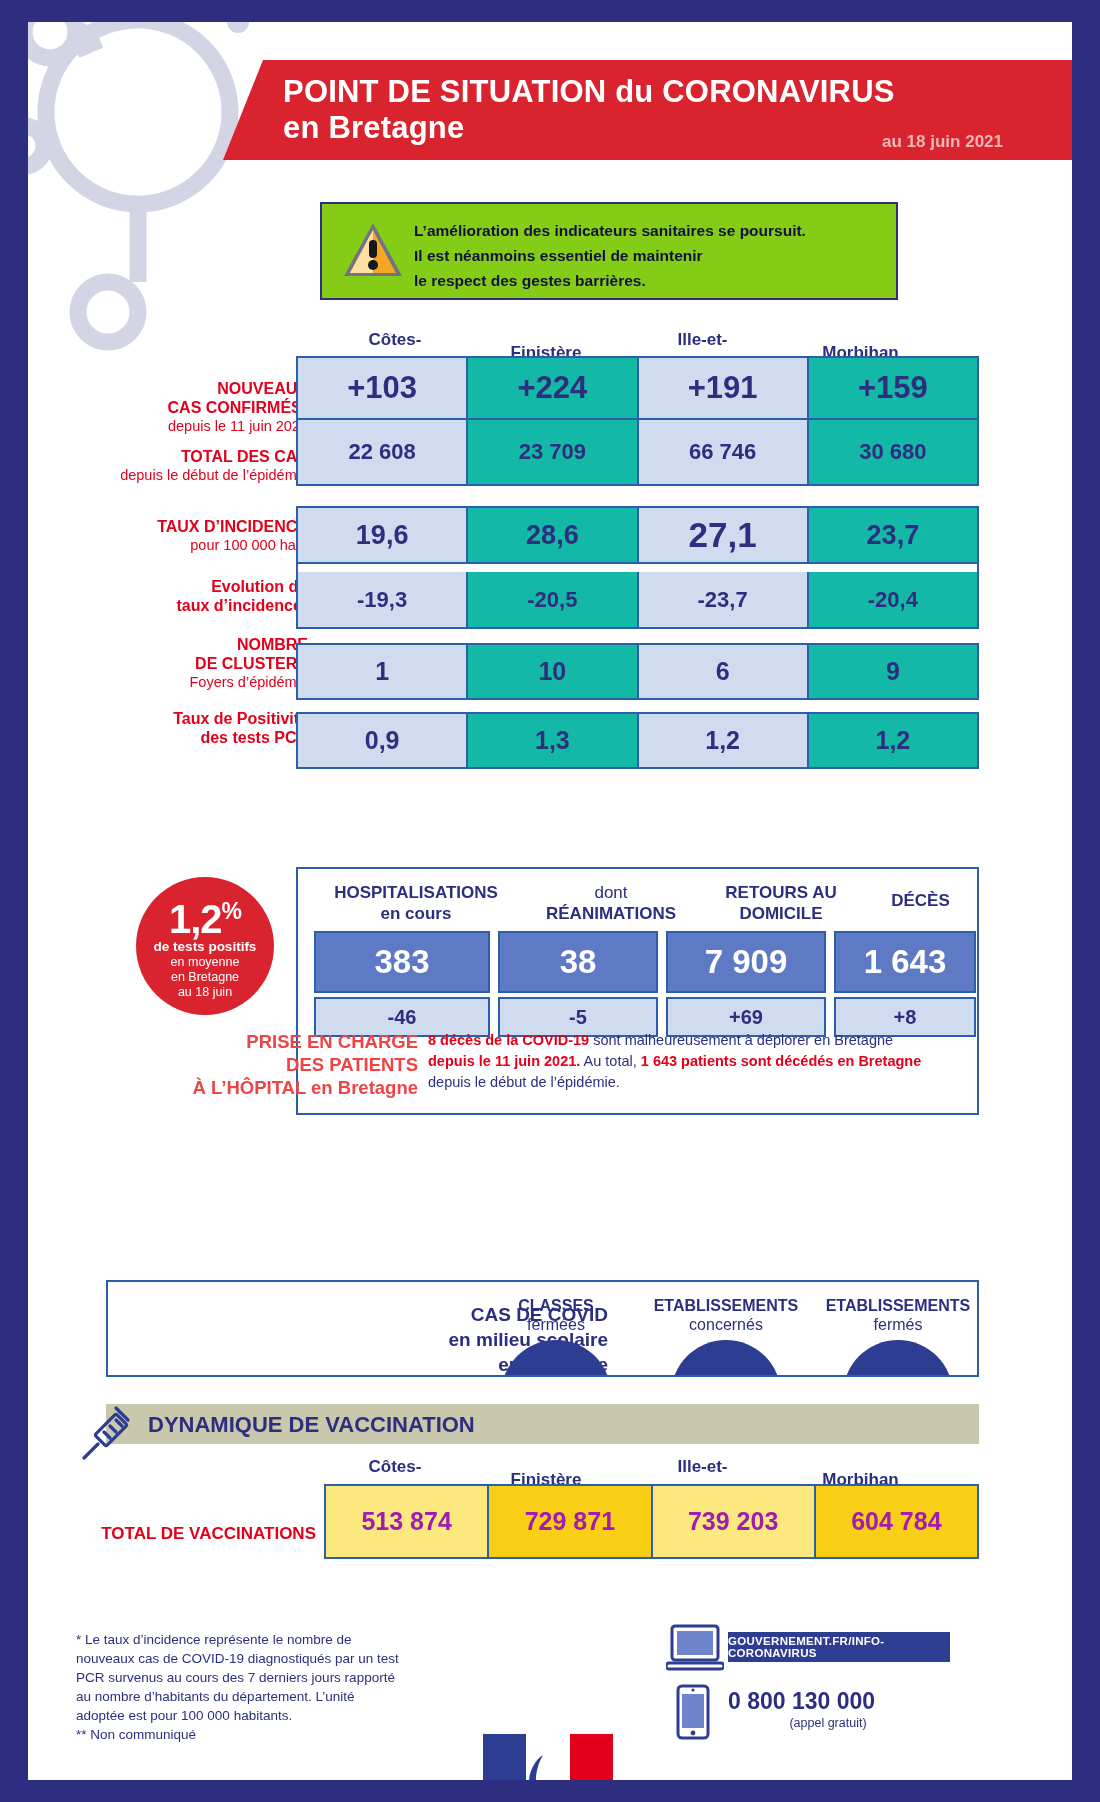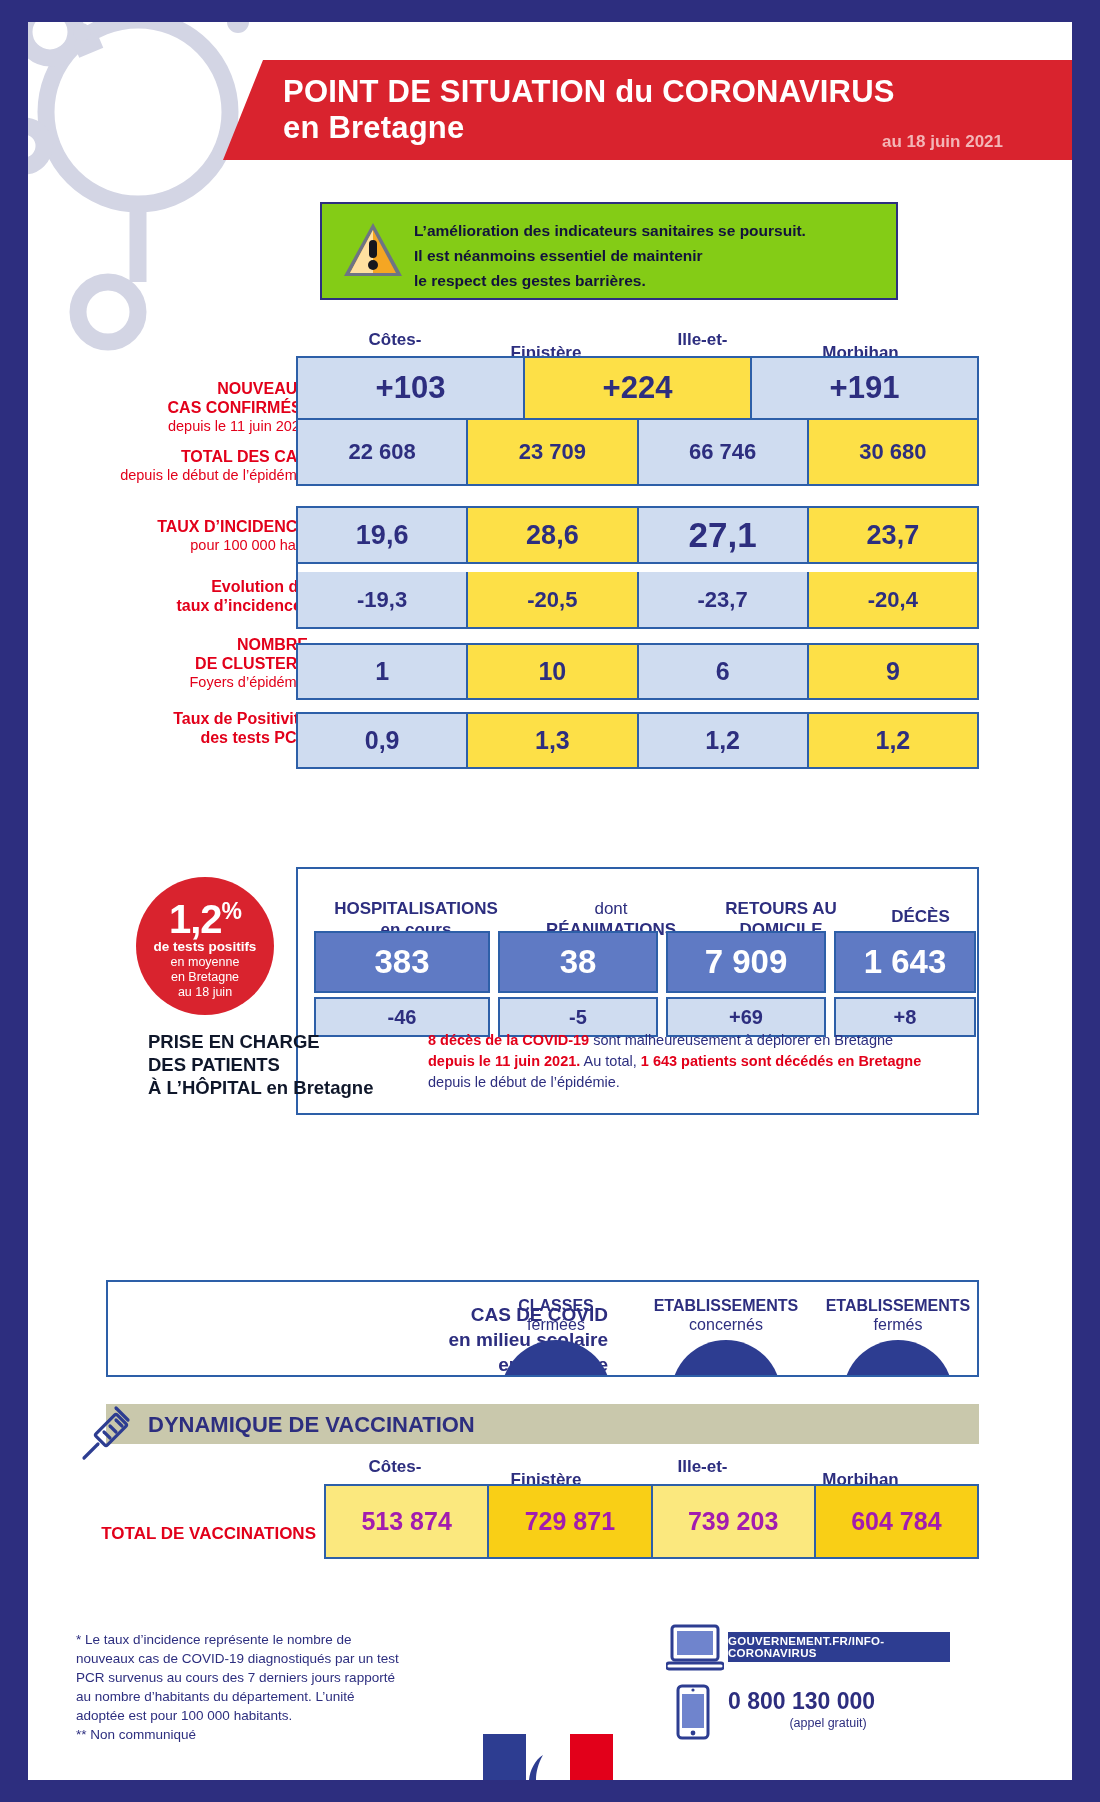--- a/index.html
+++ b/index.html
@@ -57,40 +57,40 @@
   .row-label .n { font-weight: normal; font-size: 14.5px; display:block; }
 
   
   .grid-block { position: absolute; border: 2px solid #2d5fa8; display: flex; }
   .cell {
     flex: 1 1 0; display: flex; align-items: center; justify-content: center;
     color: #2d2e7f; font-weight: bold; border-right: 2px solid #2d5fa8;
   }
   .cell:last-child { border-right: none; }
   .cell.lt { background: #cfdcf0; }
-  .cell.dk { background: #fde047; }
+  .cell.dk { background: #14b8a6; }
   .rowline { border-bottom: 2px solid #2d5fa8; }
 
   
   .circle {
     position: absolute; left: 108px; top: 855px; width: 138px; height: 138px;
     border-radius: 50%; background: #d9232e; color: #fff; text-align: center;
   }
   .circle .big { font-size: 40px; font-weight: bold; letter-spacing: -1px; padding-top: 14px; display:block; line-height: 40px; }
   .circle .big sup { font-size: 23px; vertical-align: super; }
   .circle .c1 { font-size: 13.5px; font-weight: bold; display:block; line-height: 16px; }
   .circle .c2 { font-size: 12.5px; display:block; line-height: 15px; }
 
   
   .hosp-panel { position: absolute; left: 268px; top: 845px; width: 683px; height: 248px; border: 2px solid #2d5fa8; background: #fff; }
-  .hosp-head { position: absolute; color: #2d2e7f; font-weight: bold; font-size: 17px; line-height: 21px; text-align: center; margin-top: 16px; }
+  .hosp-head { position: absolute; color: #2d2e7f; font-weight: bold; font-size: 17px; line-height: 21px; text-align: center; }
   .hosp-val { position: absolute; background: #5f7ac4; border: 2px solid #2d5fa8; color: #fff; font-weight: bold; font-size: 33px; display:flex; align-items:center; justify-content:center; }
   .hosp-delta { position: absolute; background: #cfdcf0; border: 2px solid #2d5fa8; color: #2d2e7f; font-weight: bold; font-size: 20px; display:flex; align-items:center; justify-content:center; }
 
-  .prise-title { position: absolute; left: 120px; top: 1008px; width: 270px; color: #0f172a; font-weight: bold; font-size: 18.5px; line-height: 23px; }
+  .prise-title { position: absolute; left: 120px; top: 1008px; width: 270px; text-align: right; color: #ef4444; font-weight: bold; font-size: 18.5px; line-height: 23px; }
   .prise-text { position: absolute; left: 400px; top: 1008px; width: 545px; font-size: 14.5px; line-height: 21px; color: #2d2e7f; }
   .prise-text b { color: #e2001a; }
 
   
   .school-panel { position: absolute; left: 78px; top: 1258px; width: 873px; height: 97px; border: 2px solid #2d5fa8; background: #fff; overflow: hidden; }
   .school-title { position: absolute; left: 160px; top: 20px; width: 340px; text-align: right; color: #2d2e7f; font-weight: bold; font-size: 19px; line-height: 25px; }
   .school-head { position: absolute; color: #2d2e7f; font-weight: bold; font-size: 16px; line-height: 19px; text-align: center; }
   .school-head .sub { font-weight: normal; }
   .school-bub { position: absolute; width: 110px; height: 118px; border-radius: 55px 55px 12px 12px; background: #2d3d91; color: #fff; font-weight: bold; font-size: 27px; display:flex; align-items:center; justify-content:center; }
 
@@ -202,20 +202,21 @@
   <div class="row-label" style="left:30px; top:687px; width:250px;">
     <span class="b">Taux de Positivité</span>
     <span class="b">des tests PCR</span>
   </div>
 
   <div class="grid-block" style="left:268px; top:334px; width:683px; height:130px; flex-direction:column;">
     <div class="rowline" style="display:flex; height:62px;">
       <div class="cell lt" style="font-size:31px;">+103</div>
       <div class="cell dk" style="font-size:31px;">+224</div>
       <div class="cell lt" style="font-size:31px;">+191</div>
+      <div class="cell dk" style="font-size:31px;">+159</div>
     </div>
     <div style="display:flex; height:64px;">
       <div class="cell lt" style="font-size:22px;">22 608</div>
       <div class="cell dk" style="font-size:22px;">23 709</div>
       <div class="cell lt" style="font-size:22px;">66 746</div>
       <div class="cell dk" style="font-size:22px;">30 680</div>
     </div>
   </div>
 
   <div class="grid-block" style="left:268px; top:484px; width:683px; height:123px; flex-direction:column;">

